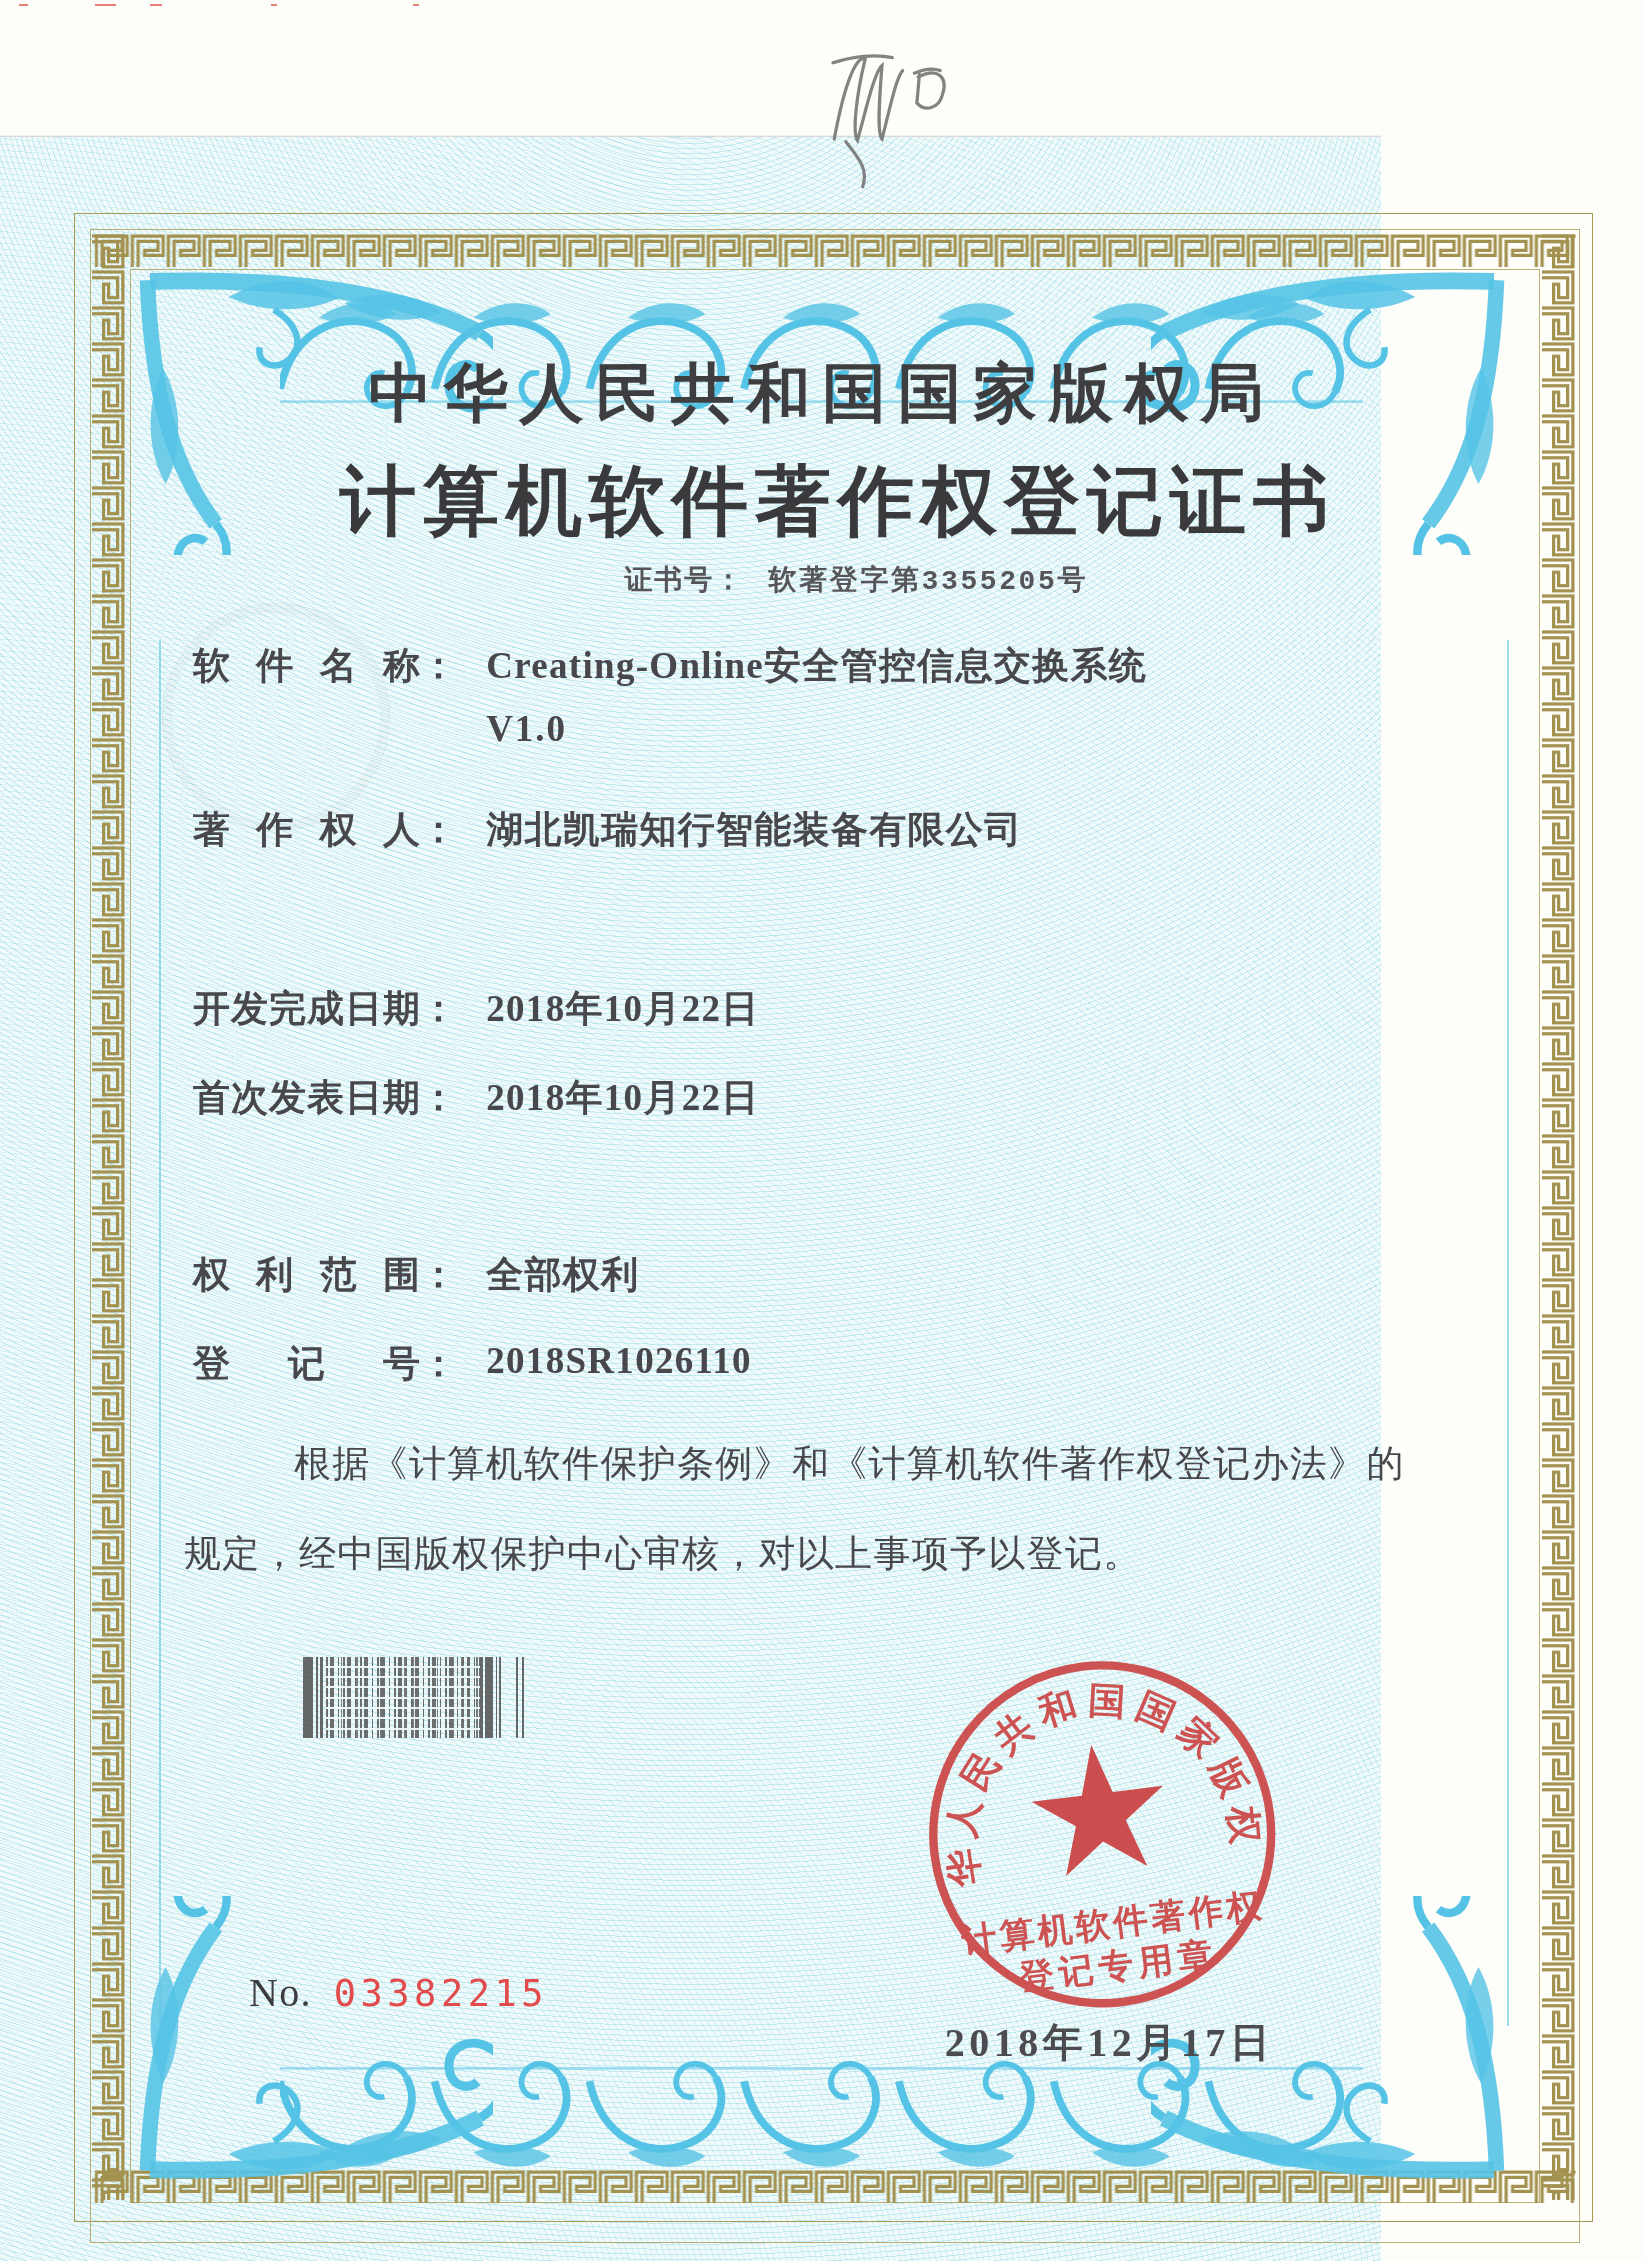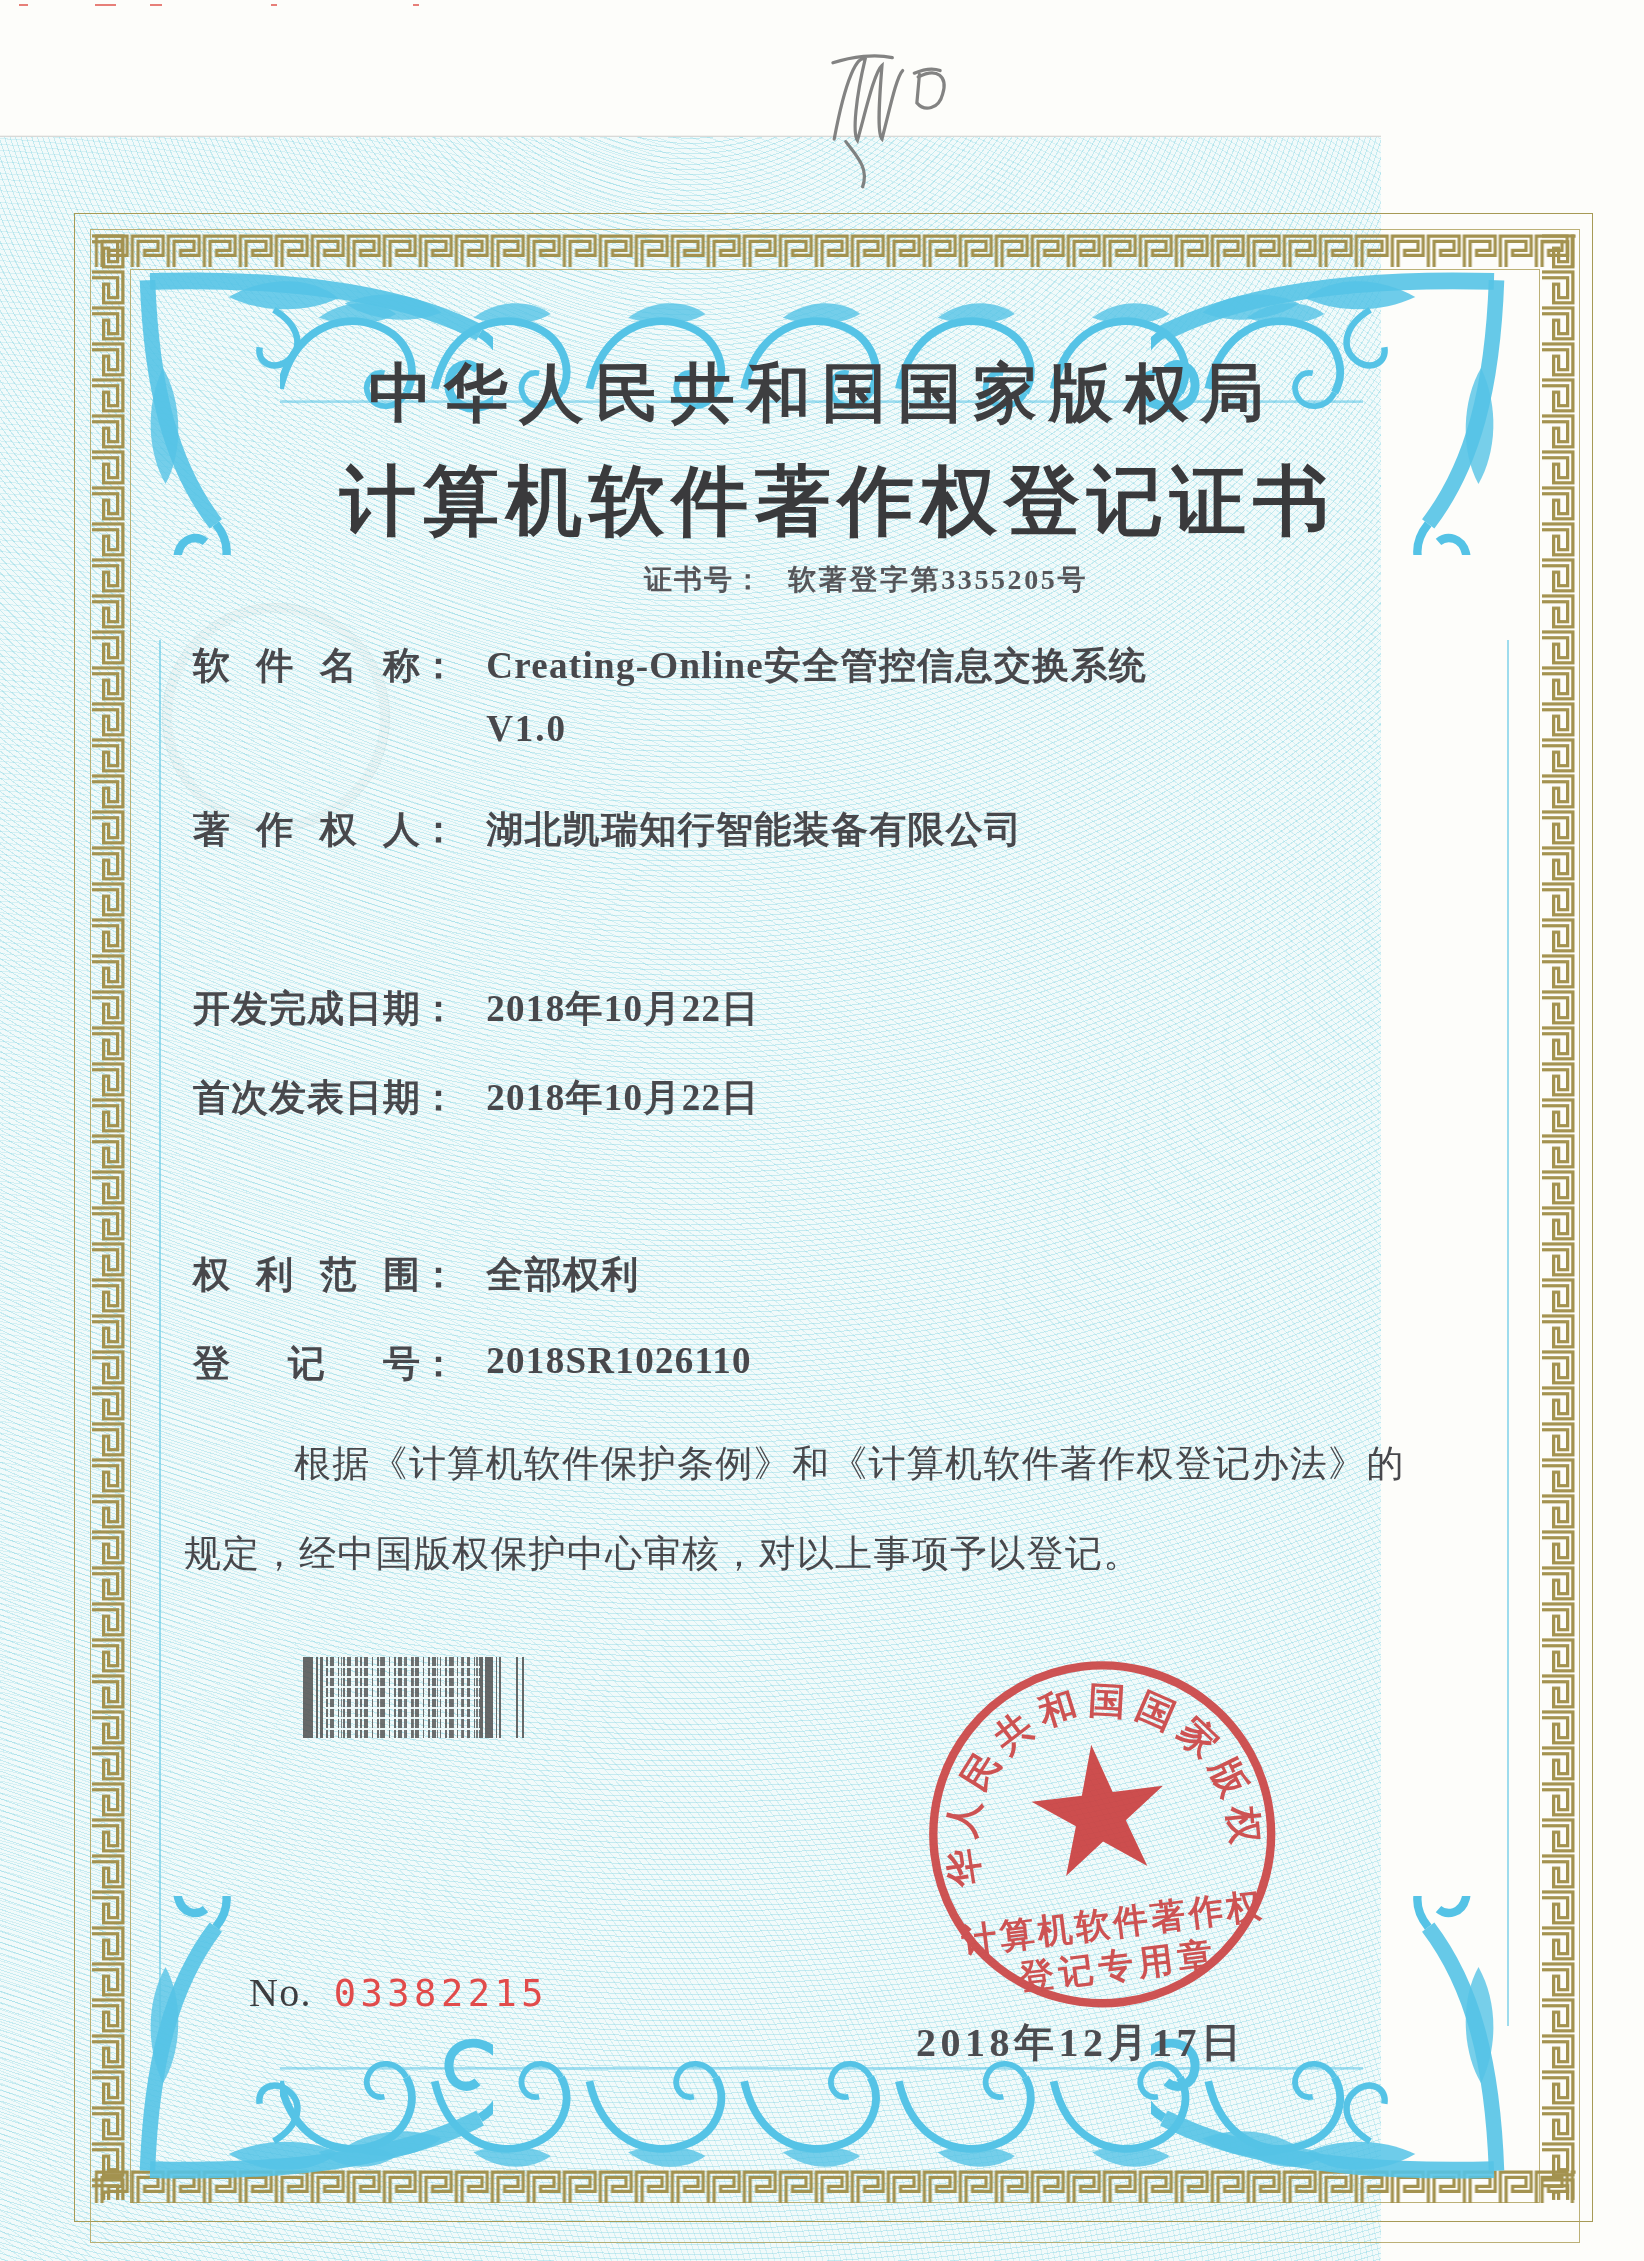--- a/index.html
+++ b/index.html
@@ -39,42 +39,42 @@
   .side-line-right{left:1507px;}
   .emboss{position:absolute;left:162px;top:466px;width:226px;height:226px;border-radius:50%;
     border:1.9px solid rgba(150,165,165,.16);
     box-shadow:inset 0 0 0 9px rgba(160,175,175,.07);}
   
   .t1{position:absolute;left:0;width:1644px;top:213px;text-align:center;
       font-size:64px;font-weight:700;letter-spacing:11.6px;color:#3e3e40;}
   .t2{position:absolute;left:16px;width:1644px;top:314px;text-align:center;
       font-size:76px;font-weight:700;letter-spacing:7px;color:#3a3a3c;}
   .certno{position:absolute;right:293px;top:424px;font-size:28px;color:#56565a;font-weight:600;letter-spacing:1.9px;}
-  .certno .cval{margin-left:24.5px;letter-spacing:2.6px;}
+  .certno .cval{margin-left:24.5px;letter-spacing:2.6px;font-family:Liberation Mono, monospace;}
   .row{position:absolute;left:193px;font-size:37px;color:#48484c;font-weight:600;white-space:nowrap;}
   .row .lbl{display:inline-block;width:227px;text-align:justify;text-align-last:justify;vertical-align:top;}
   .row .colon{vertical-align:top;}
   .row .val{margin-left:20px;letter-spacing:1.3px;display:inline-block;vertical-align:top;}
   .row .val .v2{display:block;margin-top:15.5px;letter-spacing:1.9px;}
   .statement{position:absolute;left:184px;top:1282px;width:1238px;
       font-size:37px;color:#48484c;font-weight:400;letter-spacing:1.3px;line-height:90px;}
   .statement .ln1{display:block;text-indent:110px;}
   .statement .ln2{display:block;}
   
   .barcode{position:absolute;left:303px;top:1520px;width:227px;height:81px;display:flex;opacity:.85;}
   .bc-start{width:23px;background:linear-gradient(90deg,#4f4f4f 0 10.3px,transparent 10.3px 13px,#4f4f4f 13px 15.5px,transparent 15.5px 17.4px,#4f4f4f 17.4px 20px,transparent 20px 23px);}
   .bc-mid{flex:1;background:
     repeating-linear-gradient(0deg, rgba(241,250,250,0) 0 8.4px, rgba(241,250,250,.95) 8.4px 10.3px),
     repeating-linear-gradient(90deg,#575757 0 1.9px,transparent 1.9px 4.5px,#575757 4.5px 7.7px,transparent 7.7px 11.6px,#575757 11.6px 13px,transparent 13px 17px),
     repeating-linear-gradient(90deg,transparent 0 5.8px,#646464 5.8px 7.7px,transparent 7.7px 15px,#6a6a6a 15px 16px,transparent 16px 24px);}
   .bc-stop{width:27px;background:linear-gradient(90deg,#4f4f4f 0 2.6px,transparent 2.6px 5.2px,#4f4f4f 5.2px 13px,transparent 13px 15.5px,#4f4f4f 15.5px 17.4px,transparent 17.4px 19.3px,#4f4f4f 19.3px 21px,transparent 21px 27px);}
   .bc-tail{width:14px;margin-left:9px;background:linear-gradient(90deg,#4f4f4f 0 1.9px,transparent 1.9px 5.8px,#4f4f4f 5.8px 8.4px,transparent 8.4px 14px);}
   
   .seal{position:absolute;left:927px;top:1511px;width:361px;height:374px;}
-  .seal-date{position:absolute;left:916px;width:387px;top:1878px;
+  .seal-date{position:absolute;left:916px;width:387px;top:1878px;text-align:center;
       font-size:40px;color:#4c4c50;font-weight:600;letter-spacing:4.5px;}
   .serial{position:absolute;left:249px;top:1832px;font-size:40px;color:#3d3d40;letter-spacing:1.3px;}
   .serial .num{color:#e14b4b;font-family:"DejaVu Sans Mono","Liberation Mono",monospace;
       font-size:37px;letter-spacing:4.5px;margin-left:22px;font-weight:400;}
   
   .scribble{position:absolute;left:820px;top:37px;width:155px;height:155px;}
   .top-dash{position:absolute;top:3.9px;height:2.6px;background:rgba(220,60,50,.65);}
 </style>
 </head>
 <body>

